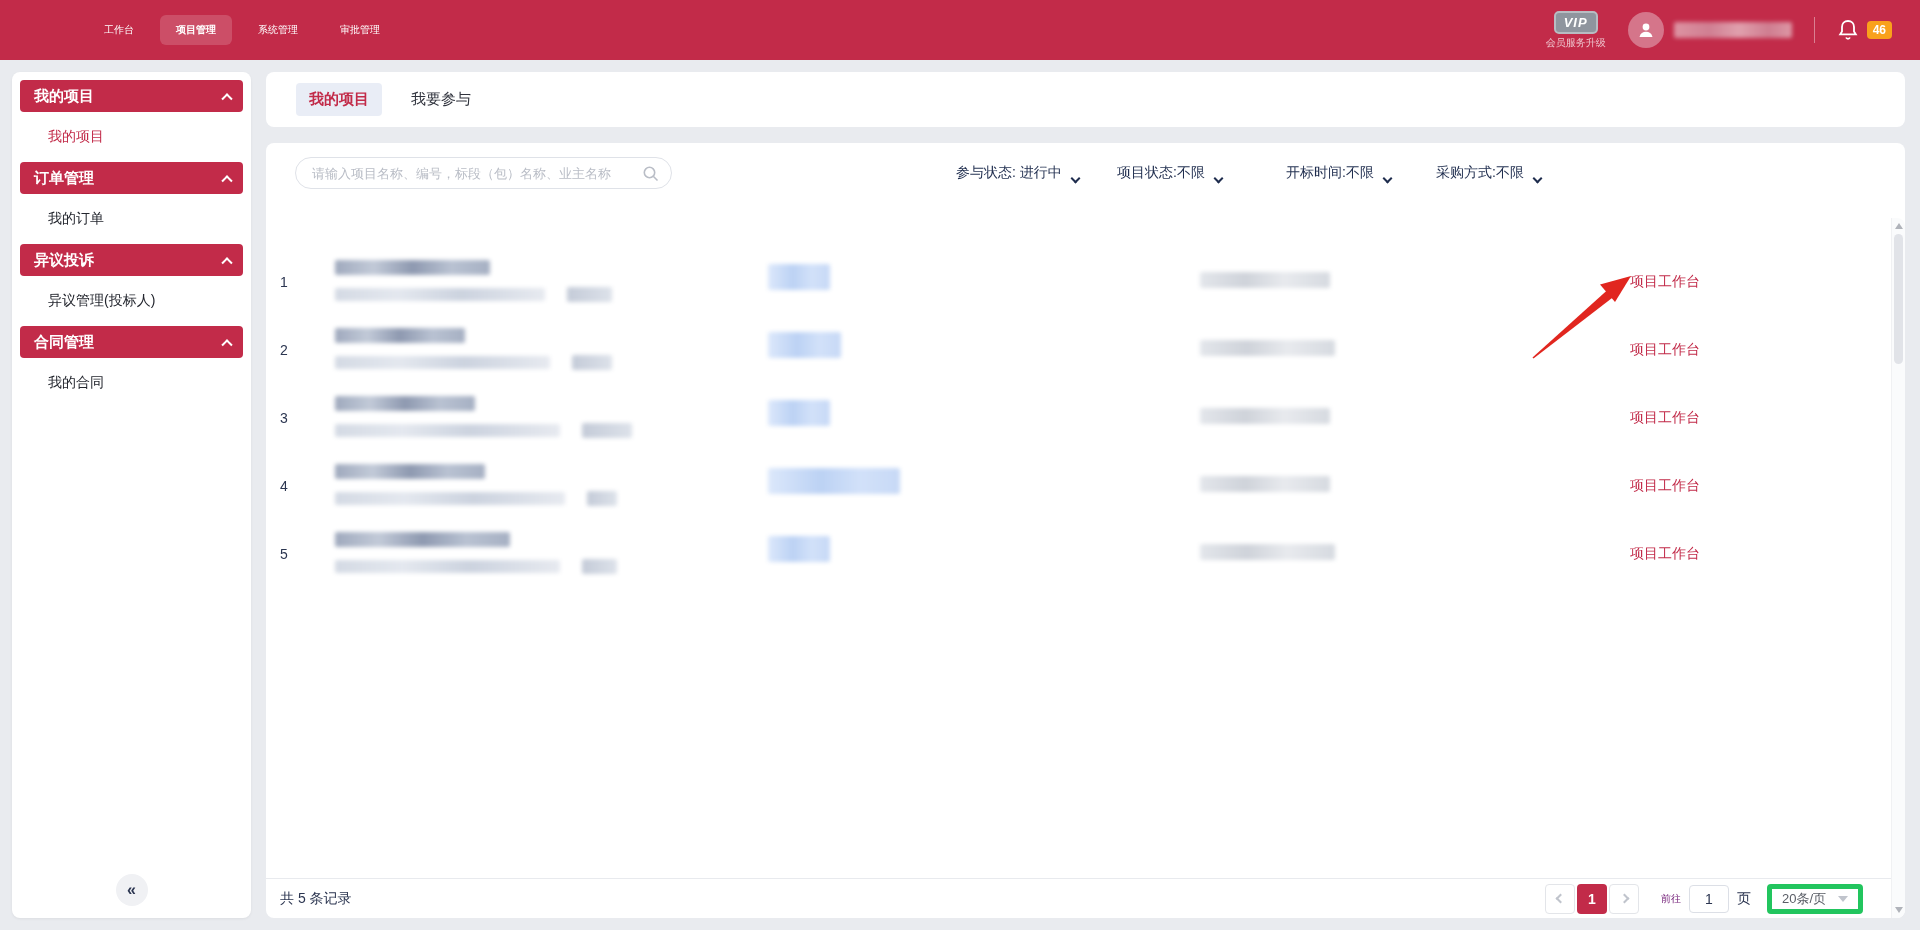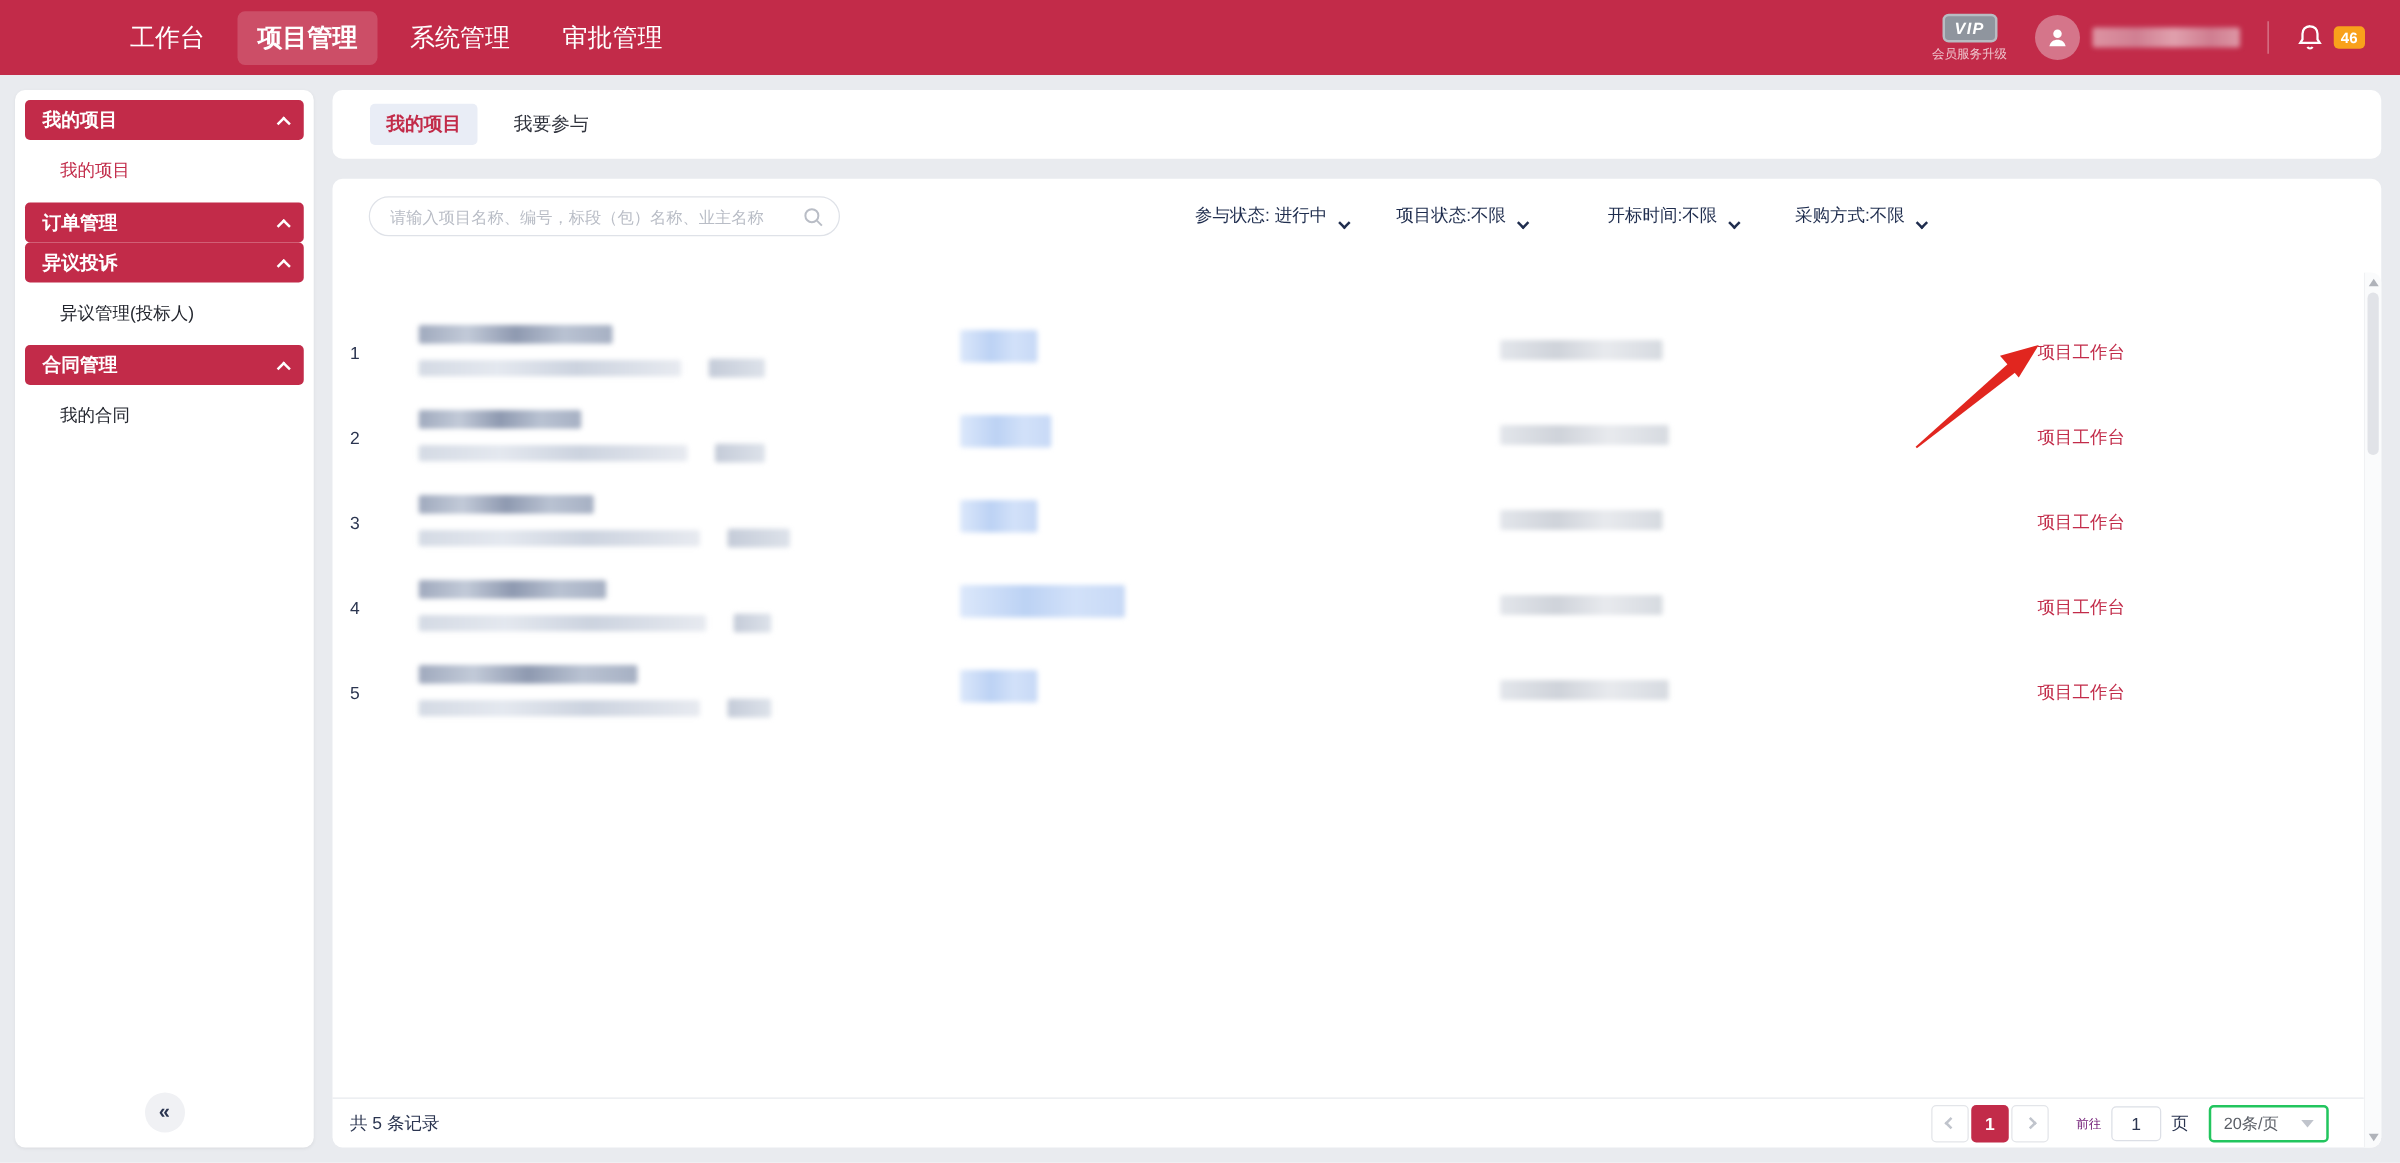--- a/index.html
+++ b/index.html
@@ -1,21 +1,21 @@
 <!DOCTYPE html>
 <html><head>
 <meta charset="utf-8">
 <style>
   * { margin:0; padding:0; box-sizing:border-box; }
   html,body { width:1920px; height:930px; font-family:"Liberation Sans","DejaVu Sans",sans-serif; background:#e9ebef; overflow:hidden; }
 
   
   .navbar { position:absolute; left:0; top:0; width:1920px; height:60px; background:#c22b49; display:flex; align-items:center; z-index:5; }
   .nav-menu { display:flex; align-items:center; margin-left:88px; }
-  .nav-item { color:#fff; font-size:20px; padding:8px 16px; margin-right:10px; border-radius:6px; cursor:pointer; white-space:nowrap; }
+  .nav-item { color:#fff; font-size:10px; padding:8px 16px; margin-right:10px; border-radius:6px; cursor:pointer; white-space:nowrap; }
   .nav-item.active { background:rgba(255,255,255,0.17); font-weight:bold; }
   .nav-right { position:absolute; right:0; top:0; height:60px; display:flex; align-items:center; }
   .vip-wrap { display:flex; flex-direction:column; align-items:center; margin-right:22px; cursor:pointer; }
   .vip-badge { background:#8f959e; color:#fff; font-weight:bold; font-style:italic; font-size:13px; line-height:1; padding:3px 8px; border-radius:5px; border:2px solid #b8bcc2; letter-spacing:1px; }
   .vip-caption { color:#eec4cd; font-size:10px; margin-top:2px; }
   .avatar { width:36px; height:36px; border-radius:50%; background:#d5758a; display:flex; align-items:center; justify-content:center; margin-right:10px; cursor:pointer; }
   .user-blur { width:118px; height:16px; border-radius:2px; background:linear-gradient(90deg,#dd93a2,#d07f92 30%,#e0a0ad 55%,#cf7d90 80%,#dd97a5); filter:blur(2px); margin-right:22px; }
   .nav-divider { width:1px; height:26px; background:rgba(255,255,255,0.4); margin-right:22px; }
   .bell-wrap { position:relative; display:flex; align-items:center; margin-right:28px; cursor:pointer; }
   .notif-badge { background:#f9a11b; color:#fff; font-size:12px; font-weight:bold; border-radius:4px; padding:2px 6px; margin-left:8px; }
@@ -62,21 +62,21 @@
   .action-link { position:absolute; left:1364px; top:25px; font-size:14px; color:#c22b49; cursor:pointer; text-decoration:none; white-space:nowrap; }
 
   .card-footer { position:absolute; left:0; bottom:0; width:1625px; height:40px; border-top:1px solid #e8eaee; display:flex; align-items:center; }
   .total-text { font-size:14px; color:#2b3550; margin-left:14px; }
   .pager { position:absolute; right:28px; display:flex; align-items:center; }
   .pg-btn { width:30px; height:30px; border:1px solid #e3e5e9; border-radius:4px; background:#fff; color:#c0c4cc; display:flex; align-items:center; justify-content:center; cursor:pointer; margin-right:2px; }
   .pg-cur { width:30px; height:30px; border-radius:4px; background:#c22b49; color:#fff; font-size:14px; font-weight:bold; display:flex; align-items:center; justify-content:center; margin-right:2px; cursor:pointer; }
   .pg-goto { font-size:10px; color:#701a75; margin:0 8px 0 20px; }
   .pg-input { width:40px; height:28px; border:1px solid #dcdfe6; border-radius:4px; text-align:center; font-size:14px; color:#2b3550; outline:none; font-family:inherit; }
   .pg-page { font-size:14px; color:#2b3550; margin:0 16px 0 8px; }
-  .pg-size { width:96px; height:30px; border:2px solid #22c55e; border-radius:4px; display:flex; align-items:center; justify-content:space-between; padding:0 10px; font-size:13px; color:#5a5e66; cursor:pointer; }
+  .pg-size { width:96px; height:30px; border:5px solid #22c55e; border-radius:4px; display:flex; align-items:center; justify-content:space-between; padding:0 10px; font-size:13px; color:#5a5e66; cursor:pointer; }
   .caret-down { width:0; height:0; border-left:5px solid transparent; border-right:5px solid transparent; border-top:6px solid #c0c4cc; }
 
   .scrollbar { position:absolute; right:0; top:75px; width:14px; height:700px; background:#fafbfc; border-left:1px solid #f0f1f3; border-radius:0 8px 8px 0; }
   .sb-arrow { position:absolute; left:3px; width:0; height:0; border-left:4px solid transparent; border-right:4px solid transparent; }
   .sb-up { top:5px; border-bottom:6px solid #b0b3ba; }
   .sb-dn { bottom:5px; border-top:6px solid #b0b3ba; }
   .sb-thumb { position:absolute; left:2px; top:16px; width:9px; height:130px; border-radius:5px; background:#e1e3e8; }
 
   .arrow-overlay { position:absolute; left:0; top:0; width:1920px; height:930px; pointer-events:none; z-index:10; }
 </style>
@@ -117,20 +117,21 @@
   <div class="side-header">
     <span>我的项目</span>
     <span class="chev up"></span>
   </div>
   <div class="side-sub active">我的项目</div>
 
   <div class="side-header">
     <span>订单管理</span>
     <span class="chev up"></span>
   </div>
+  <div class="side-sub">我的订单</div>
 
   <div class="side-header">
     <span>异议投诉</span>
     <span class="chev up"></span>
   </div>
   <div class="side-sub">异议管理(投标人)</div>
 
   <div class="side-header">
     <span>合同管理</span>
     <span class="chev up"></span>

